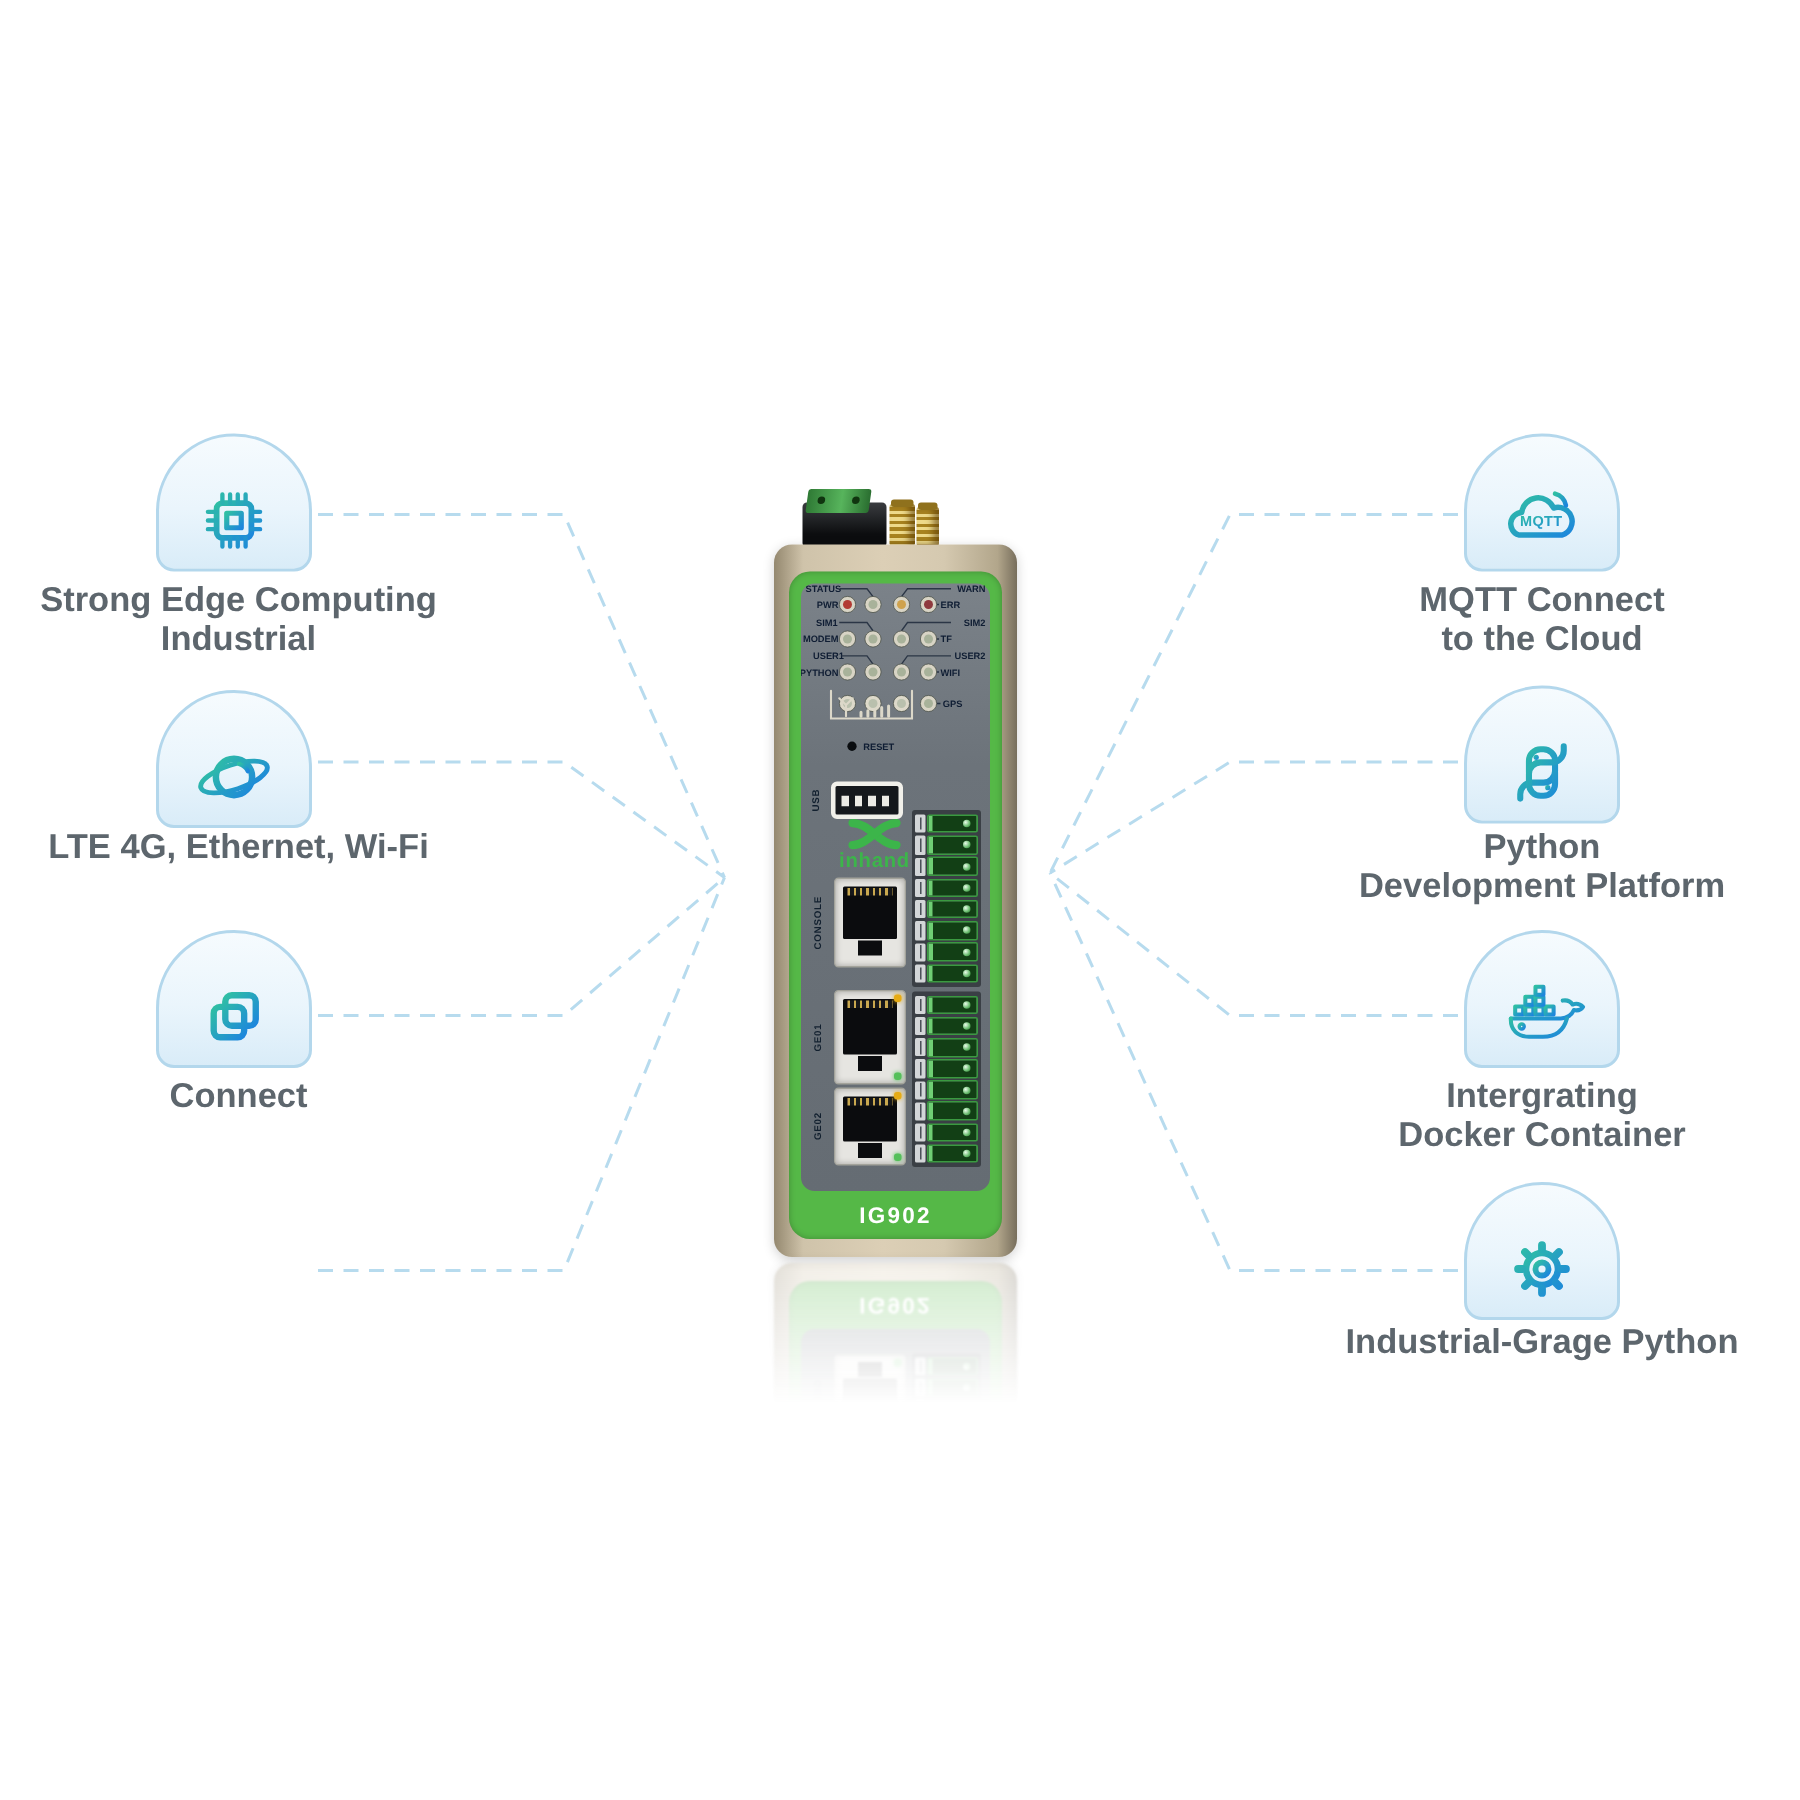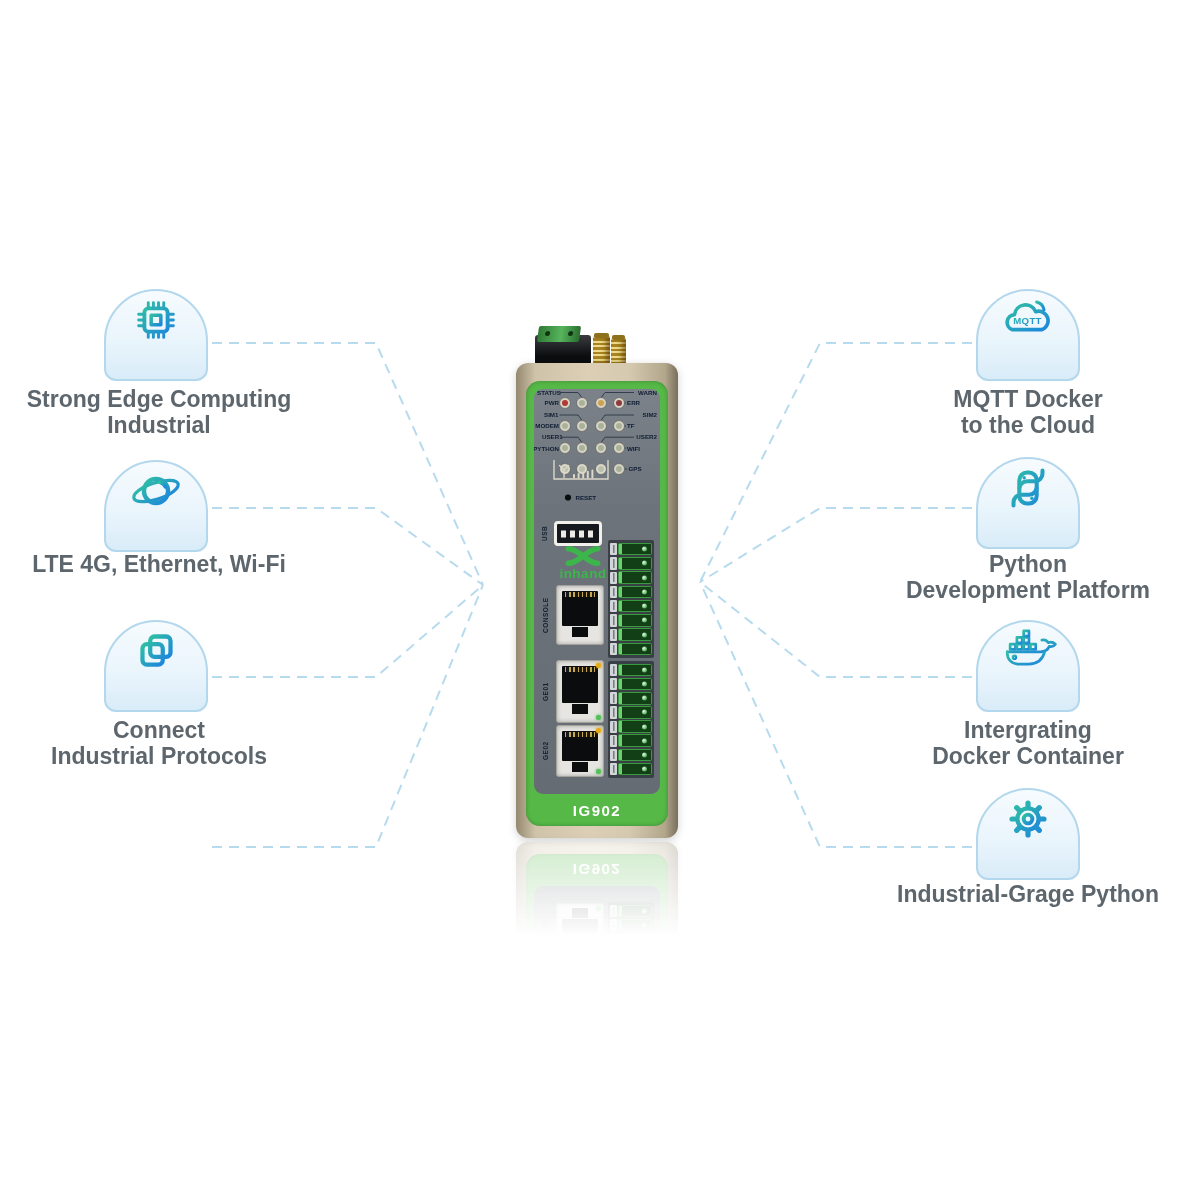--- a/index.html
+++ b/index.html
@@ -12,21 +12,21 @@
   html,body{margin:0;padding:0;background:#fff;}
   .canvas{position:relative;width:1200px;height:1200px;background:#fff;overflow:hidden;
           font-family:"Liberation Sans",sans-serif;}
   .lines-svg{position:absolute;left:0;top:0;z-index:1;}
   .lines-svg path{stroke:var(--connector-dash);stroke-width:2;fill:none;stroke-dasharray:10 7;}
 
   .badge{position:absolute;width:104px;height:92px;z-index:2;
          background:linear-gradient(180deg,#f6fbfe 0%,#eaf5fc 55%,#d9ecf8 100%);
          border:2px solid var(--badge-border);
          border-radius:52px 52px 12px 12px;
-         display:flex;align-items:flex-start;justify-content:center;padding-bottom:3px;box-sizing:border-box;}
+         display:flex;align-items:flex-end;justify-content:center;padding-bottom:3px;box-sizing:border-box;}
   .fi{display:block;}
   .gs{stop-color:var(--accent-teal);} .ge{stop-color:var(--accent-blue);}
 
   .flabel{position:absolute;width:310px;text-align:center;z-index:2;
           color:var(--label-text);font-size:23px;font-weight:bold;line-height:26px;}
 
   
   .device{position:absolute;left:505px;top:320px;width:190px;height:530px;z-index:3;}
   .device *{box-sizing:border-box;}
   .blk{position:absolute;}
@@ -159,41 +159,40 @@
           </linearGradient>
         </defs>
       <g stroke="url(#g3)" fill="none" stroke-linejoin="round">
         <rect x="24" y="15" width="21" height="21" rx="4.5" stroke-width="4.4"></rect>
         <rect x="16" y="23" width="21" height="21" rx="4.5" stroke-width="4.4"></rect>
       </g>
     </svg>
   </div>
   <div class="flabel" style="left:4px;top:717px">
     <div>Connect</div>
-    <div>Industrial Protocols</div>
   </div>
 
 
   <div class="badge" style="left:976px;top:289px">
     <svg class="fi" width="60" height="58" viewBox="0 0 60 60">
       <defs>
           <linearGradient id="g5" x1="0" y1="0" x2="1" y2="1">
             <stop offset="0" class="gs"></stop>
             <stop offset="1" class="ge"></stop>
           </linearGradient>
         </defs>
       <g stroke="url(#g5)" fill="none" stroke-linecap="round" stroke-linejoin="round">
         <path d="M14,40 a8,8 0 0 1 2,-15.6 a11.5,11.5 0 0 1 22,-3 a9.5,9.5 0 0 1 6,18.6 z" stroke-width="3.8"></path>
         <path d="M39,11.5 a10,10 0 0 1 7.5,8" stroke-width="3.2"></path>
       </g>
       <text x="29.5" y="34" text-anchor="middle" font-size="10" font-weight="bold" letter-spacing=".3" fill="url(#g5)">MQTT</text>
     </svg>
   </div>
   <div class="flabel" style="left:873px;top:386px">
-    <div>MQTT Docker</div>
+    <div>MQTT Connect</div>
     <div>to the Cloud</div>
   </div>
 
   <div class="badge" style="left:976px;top:457px">
     <svg class="fi" width="58" height="58" viewBox="0 0 60 60">
       <defs>
           <linearGradient id="g6" x1="0" y1="0" x2="1" y2="1">
             <stop offset="0" class="gs"></stop>
             <stop offset="1" class="ge"></stop>
           </linearGradient>

